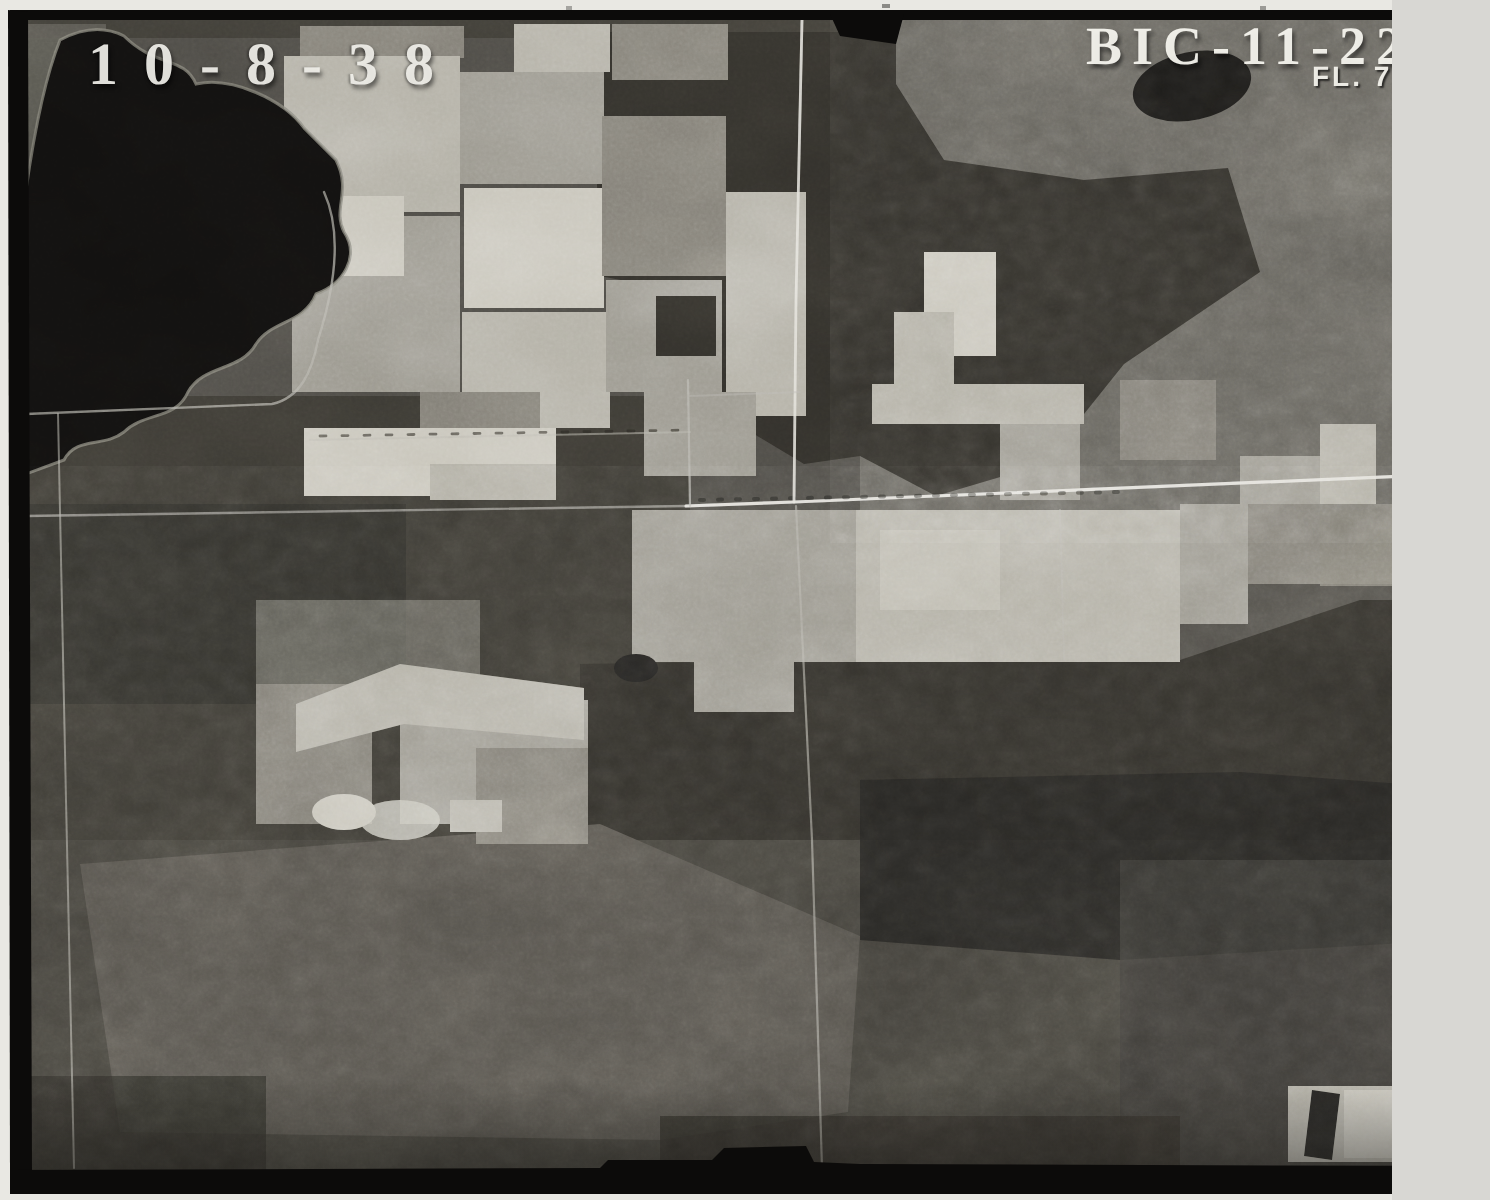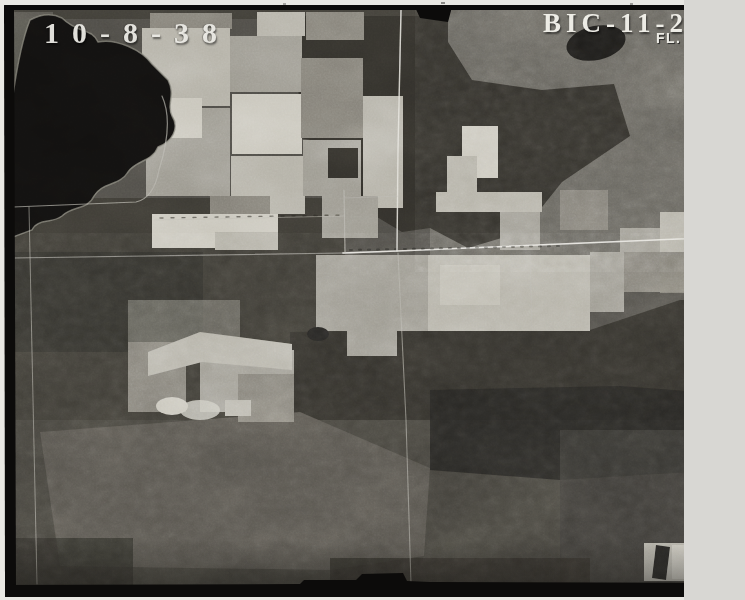--- a/index.html
+++ b/index.html
@@ -2,20 +2,21 @@
 <html><head>
 <meta charset="utf-8">
 <style>
   html,body{margin:0;padding:0;background:#d8d7d3;}
   .stage{
     position:relative;
     width:684px;height:600px;
     background:#e9e8e3;
     overflow:hidden;
     font-family:"Liberation Serif", serif;
+    padding-left:12px;
   }
   .stage svg{position:absolute;left:0;top:0;}
   .label{
     position:absolute;
     color:#f2f1eb;
     white-space:nowrap;
     user-select:none;
   }
   .label.date{
     left:44px;top:16px;

